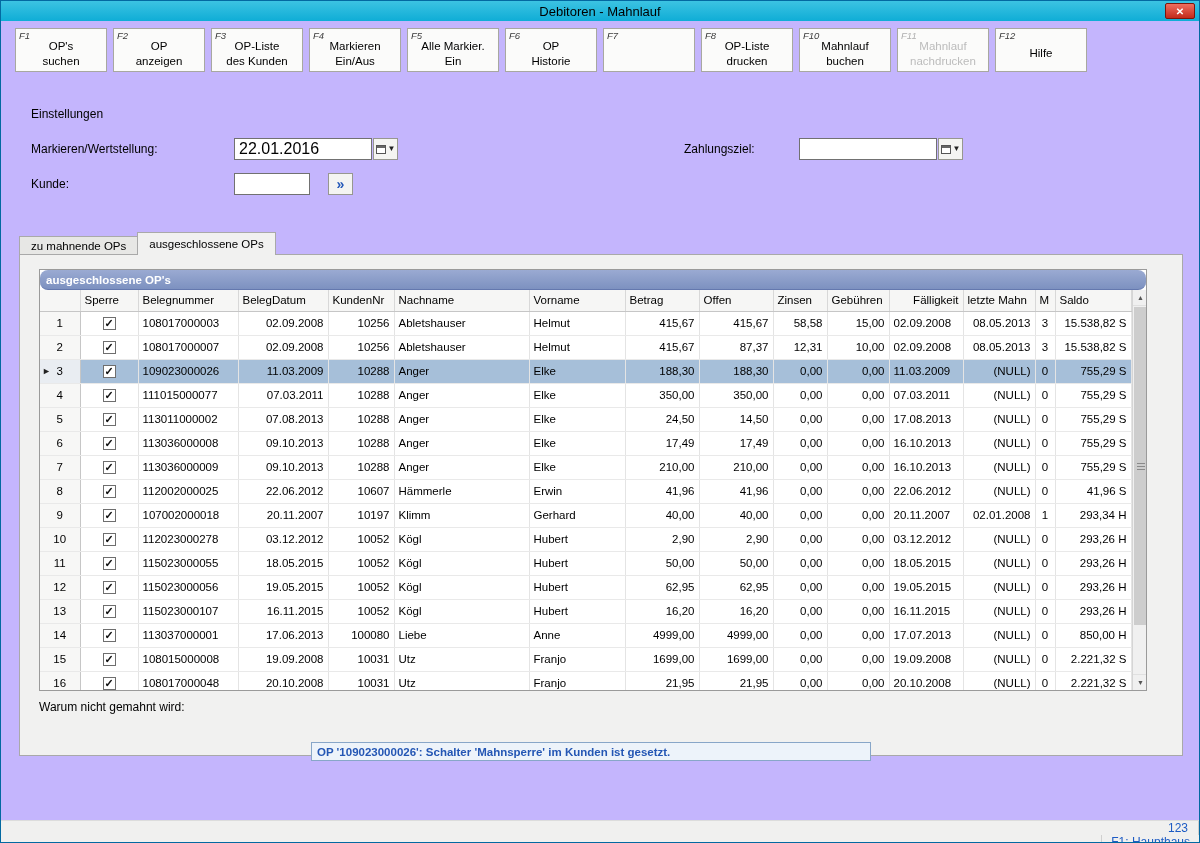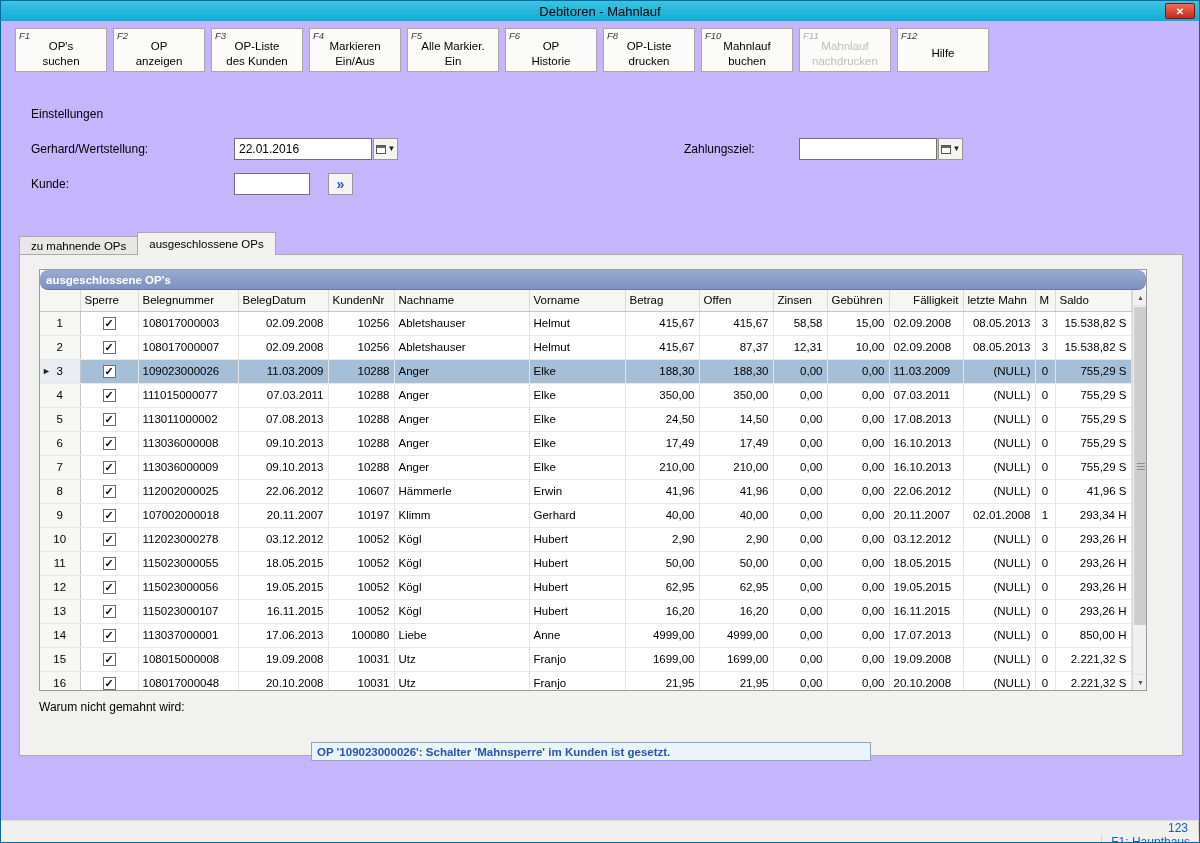--- a/index.html
+++ b/index.html
@@ -22,21 +22,21 @@
   .fbtn .fkey{position:absolute;top:1px;left:3px;font-size:9.5px;color:#3c3c3c;font-style:italic;}
   .fbtn .flabel{position:absolute;left:0;right:0;top:7px;bottom:0;
     display:flex;align-items:center;justify-content:center;text-align:center;
     font-size:11.5px;line-height:1.3;white-space:pre-line;}
   .fbtn.disabled .flabel{color:#bcbcbc;}
   .fbtn.disabled .fkey{color:#b0b0b0;}
   
   .group-label{position:absolute;left:30px;top:106px;font-size:12px;}
   .set-label{position:absolute;font-size:12px;}
   .txt{position:absolute;height:22px;border:1px solid #717171;background:#fff;
-    font-family:"Liberation Sans",sans-serif;font-size:12px;padding:2px 4px;}
+    font-family:"Liberation Sans",sans-serif;font-size:16px;padding:2px 4px;}
   .dp-btn{position:absolute;width:25px;height:22px;background:#f4f4f2;border:1px solid #979790;
     display:flex;align-items:center;justify-content:center;gap:2px;cursor:pointer;}
   .cal-icon{display:inline-block;width:10px;height:9px;border:1px solid #555;
     background:linear-gradient(#666 2px,#fff 2px);}
   .chev{font-size:8px;color:#222;line-height:8px;}
   .lookup-btn{position:absolute;width:25px;height:22px;background:#f4f4f2;border:1px solid #979790;
     color:#2458b8;font-weight:bold;font-size:14px;display:flex;align-items:center;justify-content:center;cursor:pointer;}
   
   .tabs{position:absolute;left:18px;top:231px;height:23px;display:flex;align-items:flex-end;z-index:2;}
   .tab{height:19px;background:#e7e7e5;border:1px solid #a9a9a9;margin-right:-1px;
@@ -124,20 +124,24 @@
         <span class="fkey">F5</span>
         <span class="flabel">Alle Markier.
 Ein</span>
       </div>
       <div class="fbtn">
         <span class="fkey">F6</span>
         <span class="flabel">OP
 Historie</span>
       </div>
       <div class="fbtn">
+        <span class="fkey">F7</span>
+        <span class="flabel"></span>
+      </div>
+      <div class="fbtn">
         <span class="fkey">F8</span>
         <span class="flabel">OP-Liste
 drucken</span>
       </div>
       <div class="fbtn">
         <span class="fkey">F10</span>
         <span class="flabel">Mahnlauf
 buchen</span>
       </div>
       <div class="fbtn disabled">
@@ -146,21 +150,21 @@
 nachdrucken</span>
       </div>
       <div class="fbtn">
         <span class="fkey">F12</span>
         <span class="flabel">Hilfe</span>
       </div>
     </div>
 
   <span class="group-label">Einstellungen</span>
 
-  <span class="set-label" style="left:30px;top:141px;">Gerhard/Wertstellung:</span>
+  <span class="set-label" style="left:30px;top:141px;">Markieren/Wertstellung:</span>
   <input class="txt" style="left: 233px; top: 137px; width: 138px;" value="22.01.2016">
   <div class="dp-btn" style="left:372px;top:137px;">
     <span class="cal-icon"></span>
     <span class="chev">▼</span>
   </div>
 
   <span class="set-label" style="left:683px;top:141px;">Zahlungsziel:</span>
   <input class="txt" style="left: 798px; top: 137px; width: 138px;" value="">
   <div class="dp-btn" style="left:937px;top:137px;">
     <span class="cal-icon"></span>

